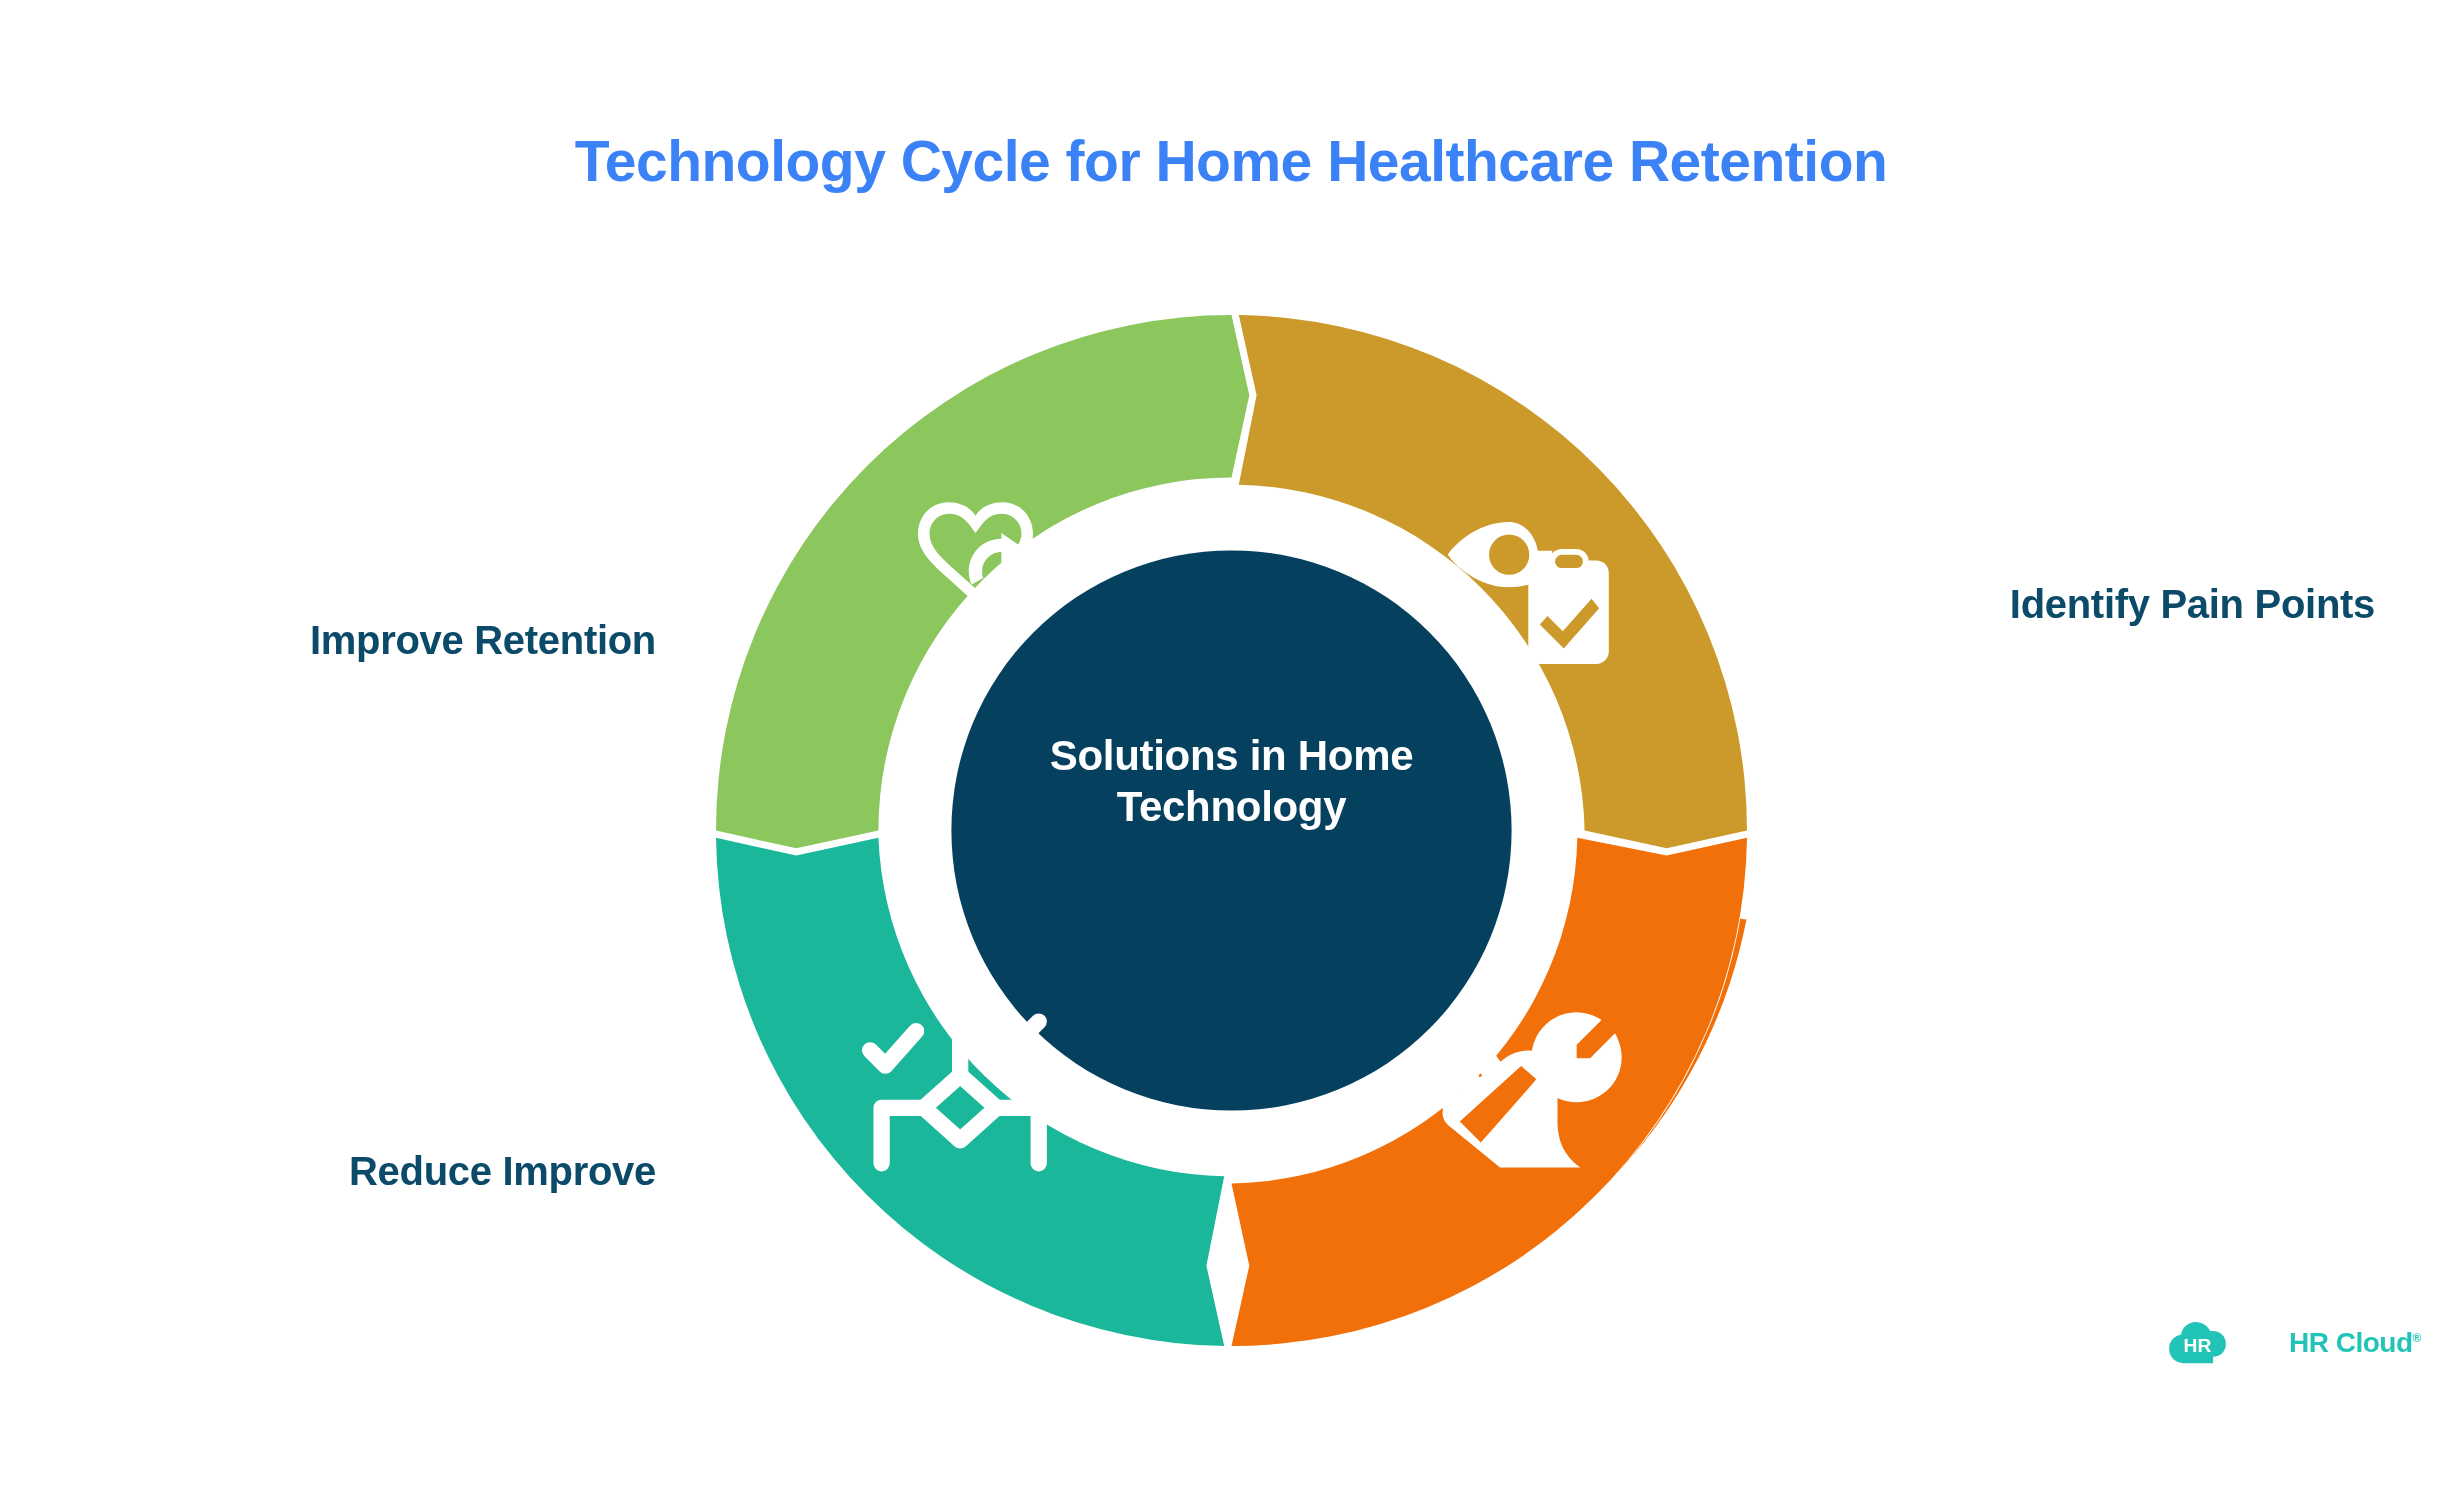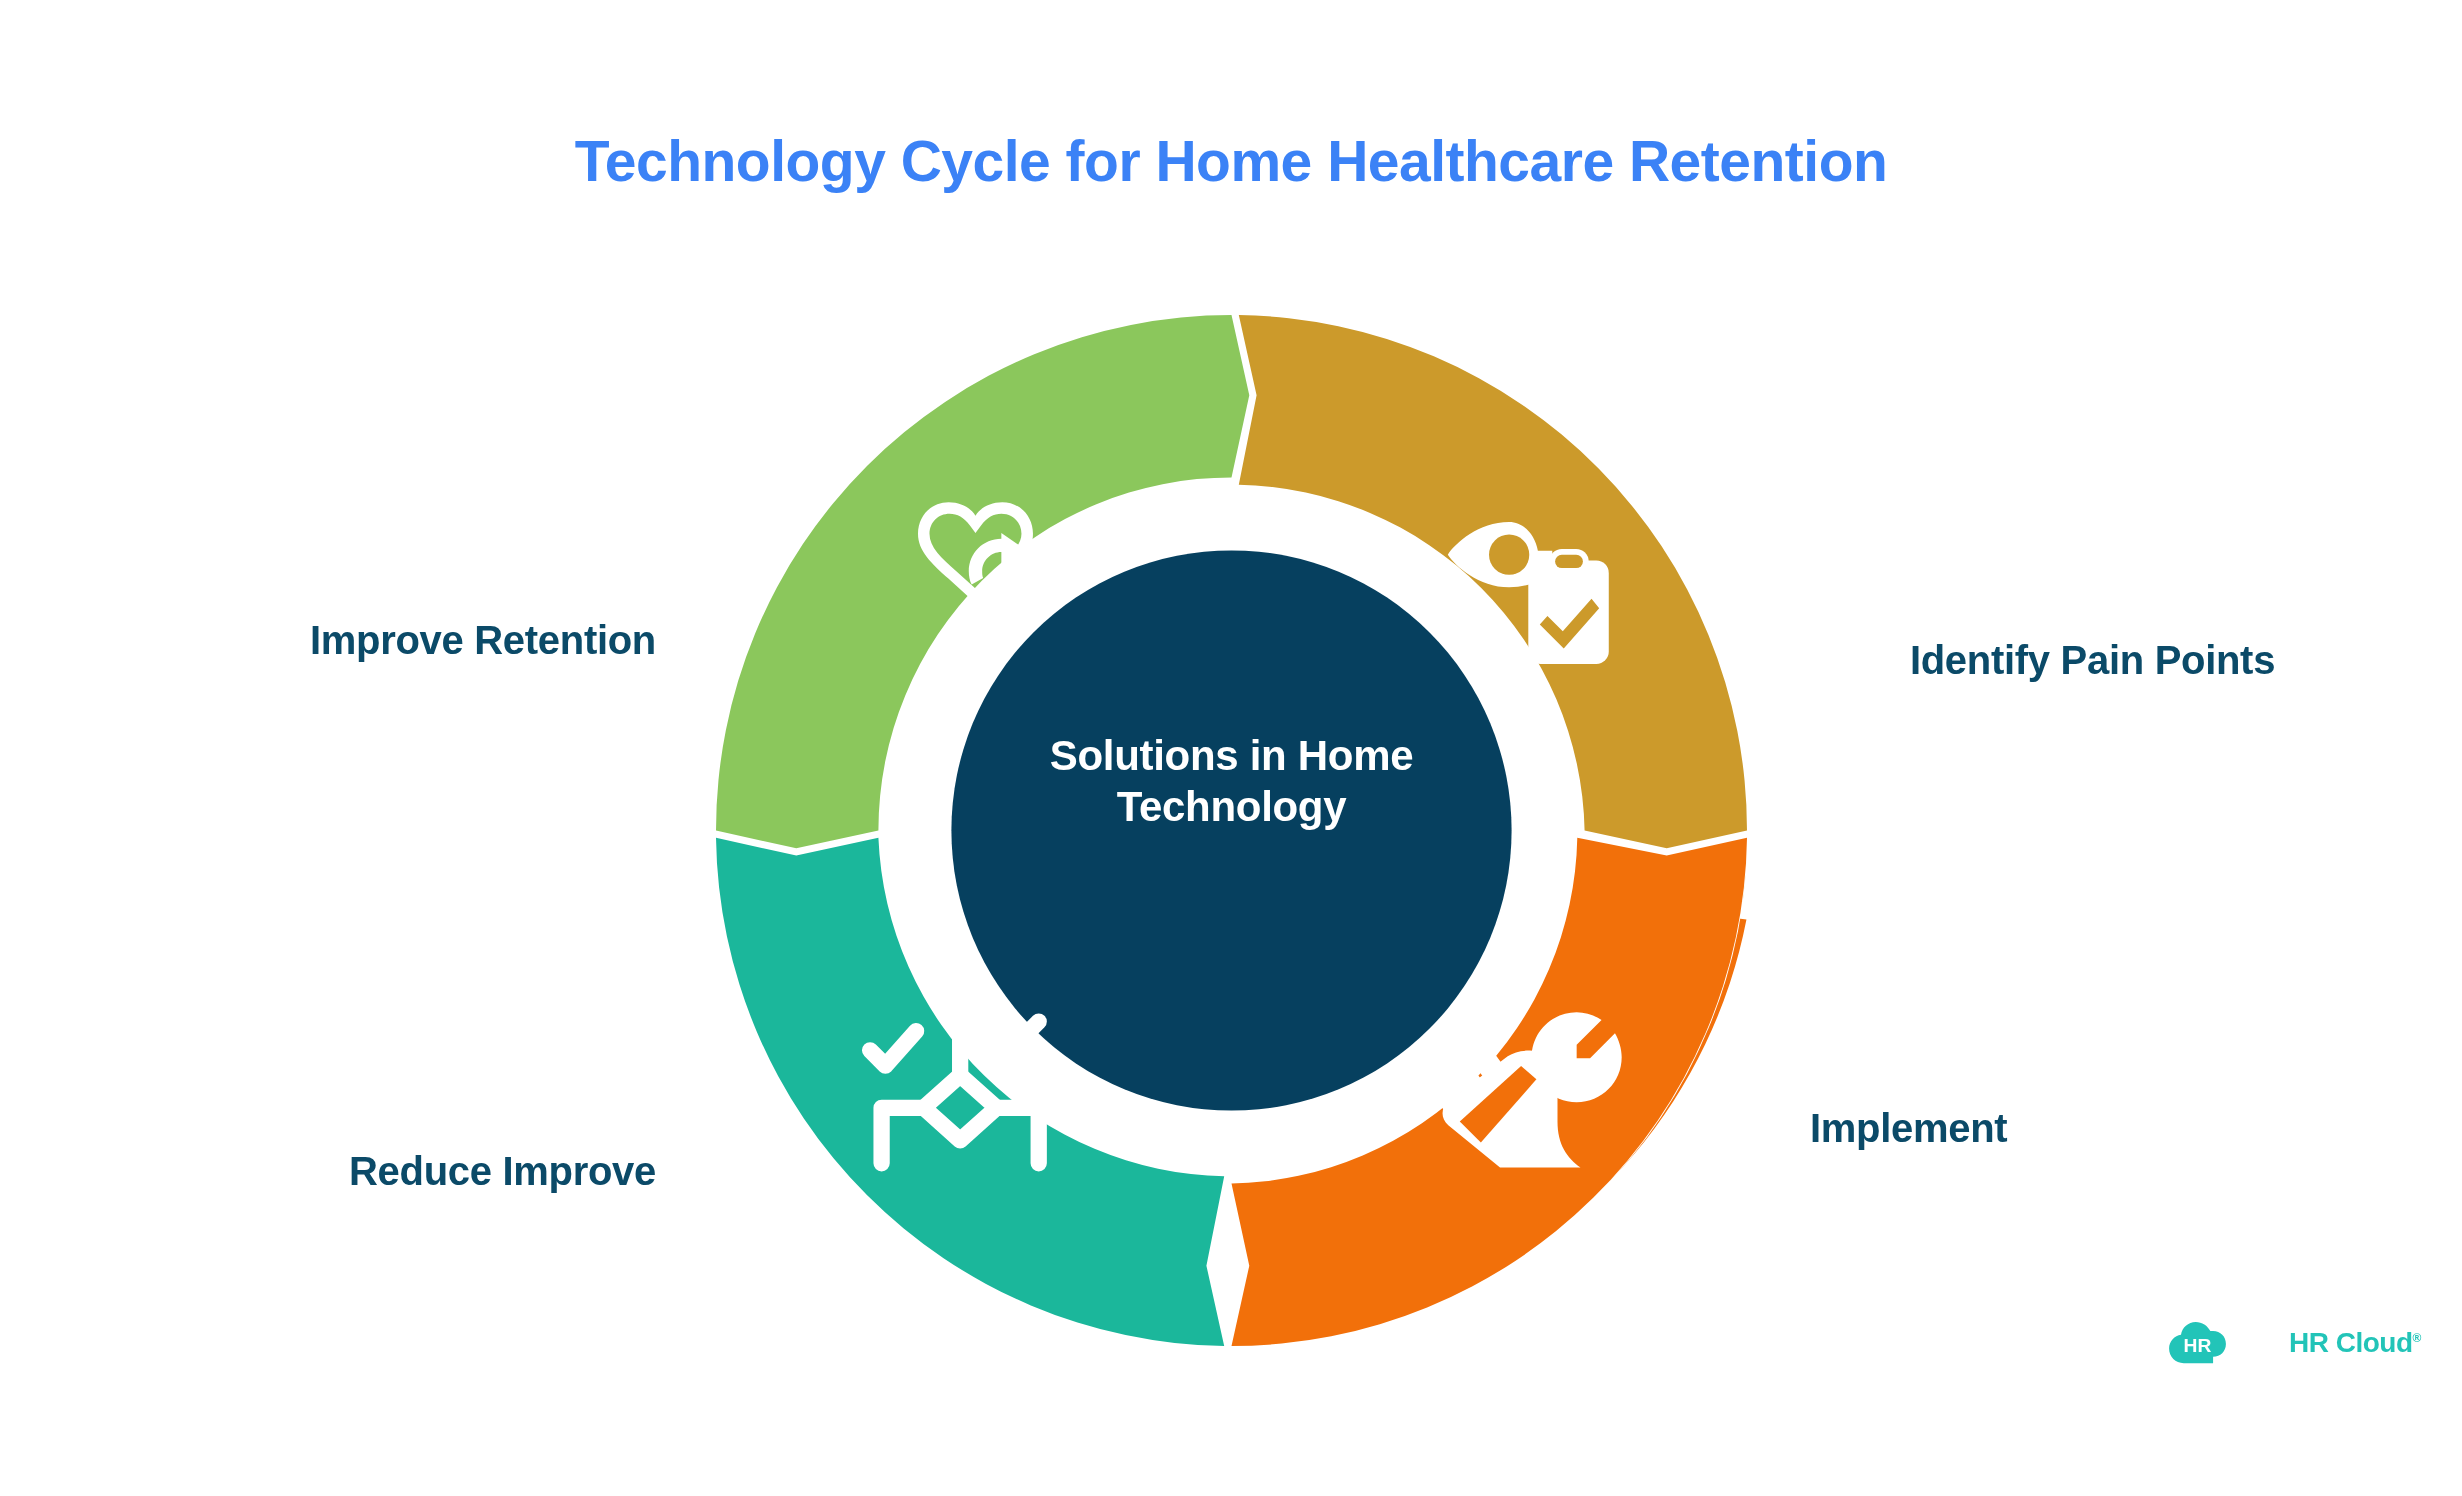--- a/index.html
+++ b/index.html
@@ -87,23 +87,23 @@
     text-align: right;
   }
   #label-reduce-friction {
     left: 109px;
     top: 1147px;
     width: 547px;
     text-align: right;
   }
   #label-identify-pain-points {
     left: 1810px;
-    top: 636px;
+    top: 580px;
     width: 565px;
-    text-align: center;
+    text-align: right;
   }
   #label-implement-solutions {
     left: 1810px;
     top: 1104px;
     width: 565px;
     text-align: left;
   }
 
   
   #brand-logo {
@@ -322,21 +322,20 @@
 
   <div class="seg-label" id="label-reduce-friction">
     <span class="ln">Reduce Improve</span>
   </div>
 
   <div class="seg-label" id="label-identify-pain-points">
     <span class="ln">Identify Pain Points</span>
   </div>
 
   <div class="seg-label" id="label-implement-solutions">
-    <span class="ln">Implement</span>
   </div>
 
   <div id="brand-logo">
     <svg id="brand-mark" width="57" height="44" viewBox="0 0 62 48">
       <path fill="#22C4B8" d="M16 46 C7 46 0 39 0 30 C0 22 6 16 13 15 C14 7 21 1 29 1
                C36 1 42 5 45 11 C46 11 47 11 48 11 C56 11 62 17 62 25
                C62 33 56 39 48 39 L48 46 Z"></path>
       <text x="31" y="34" text-anchor="middle" font-family="Liberation Sans, sans-serif" font-size="21" font-weight="700" fill="#ffffff">HR</text>
     </svg>
     <div id="brand-wordmark">

